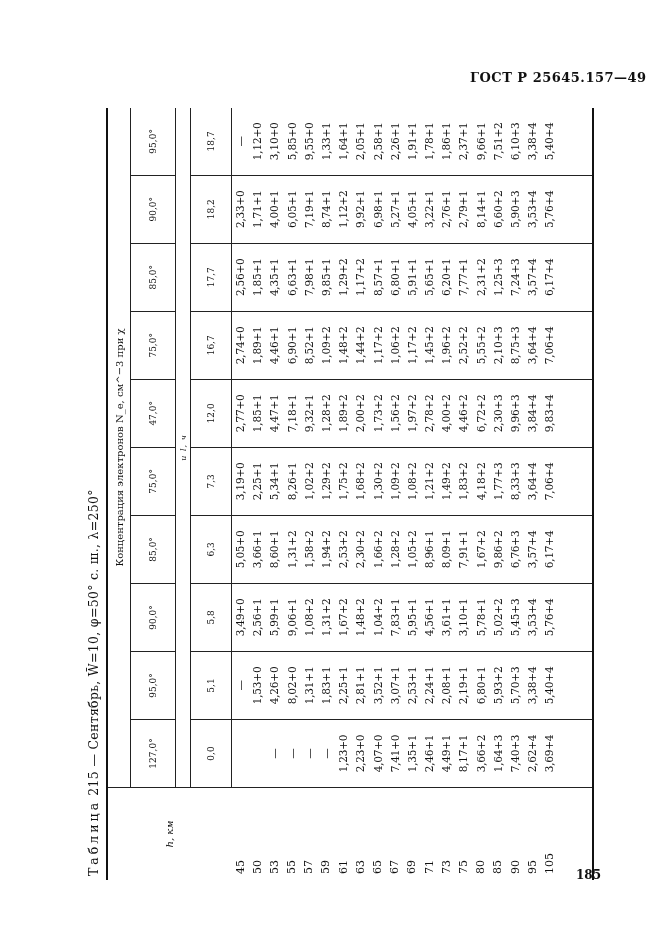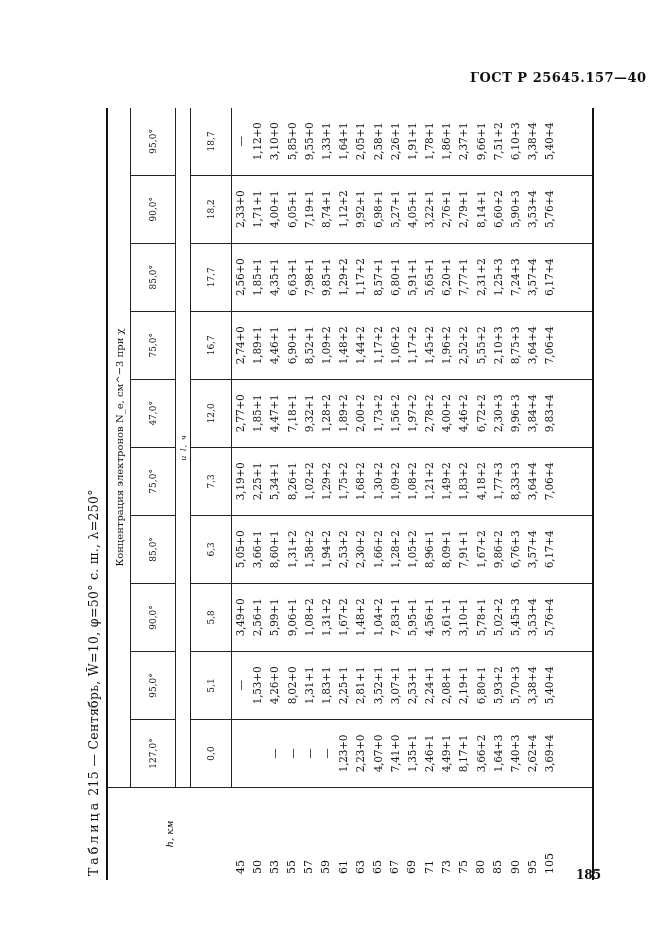--- a/index.html
+++ b/index.html
@@ -27,21 +27,21 @@
   .st th { height: 40px; border-bottom: 1px solid #222; font-size: 9px; }
   .data td { vertical-align: top; padding-top: 10px; height: 360px; border-bottom: 2px solid #111; }
   .cell { line-height: 17.2px; font-size: 10.5px; white-space: nowrap; letter-spacing: -0.2px; }
   .cell div { height: 17.2px; }
   .hvals { font-size: 11px; line-height: 17.2px; padding-left: 6px; text-align: left; }
   .hvals div { height: 17.2px; }
 </style>
 </head>
 <body>
 
-<div class="header">ГОСТ Р 25645.157—40</div>
+<div class="header">ГОСТ Р 25645.157—49</div>
 
 <div class="rot">
   <div class="caption">
     <span class="spaced">Таблица</span>
     <span>215</span>
     <span>— Сентябрь, W̄=10, φ=50° с. ш., λ=250°</span>
   </div>
   <table class="t">
     <tbody>
         <tr class="top">

